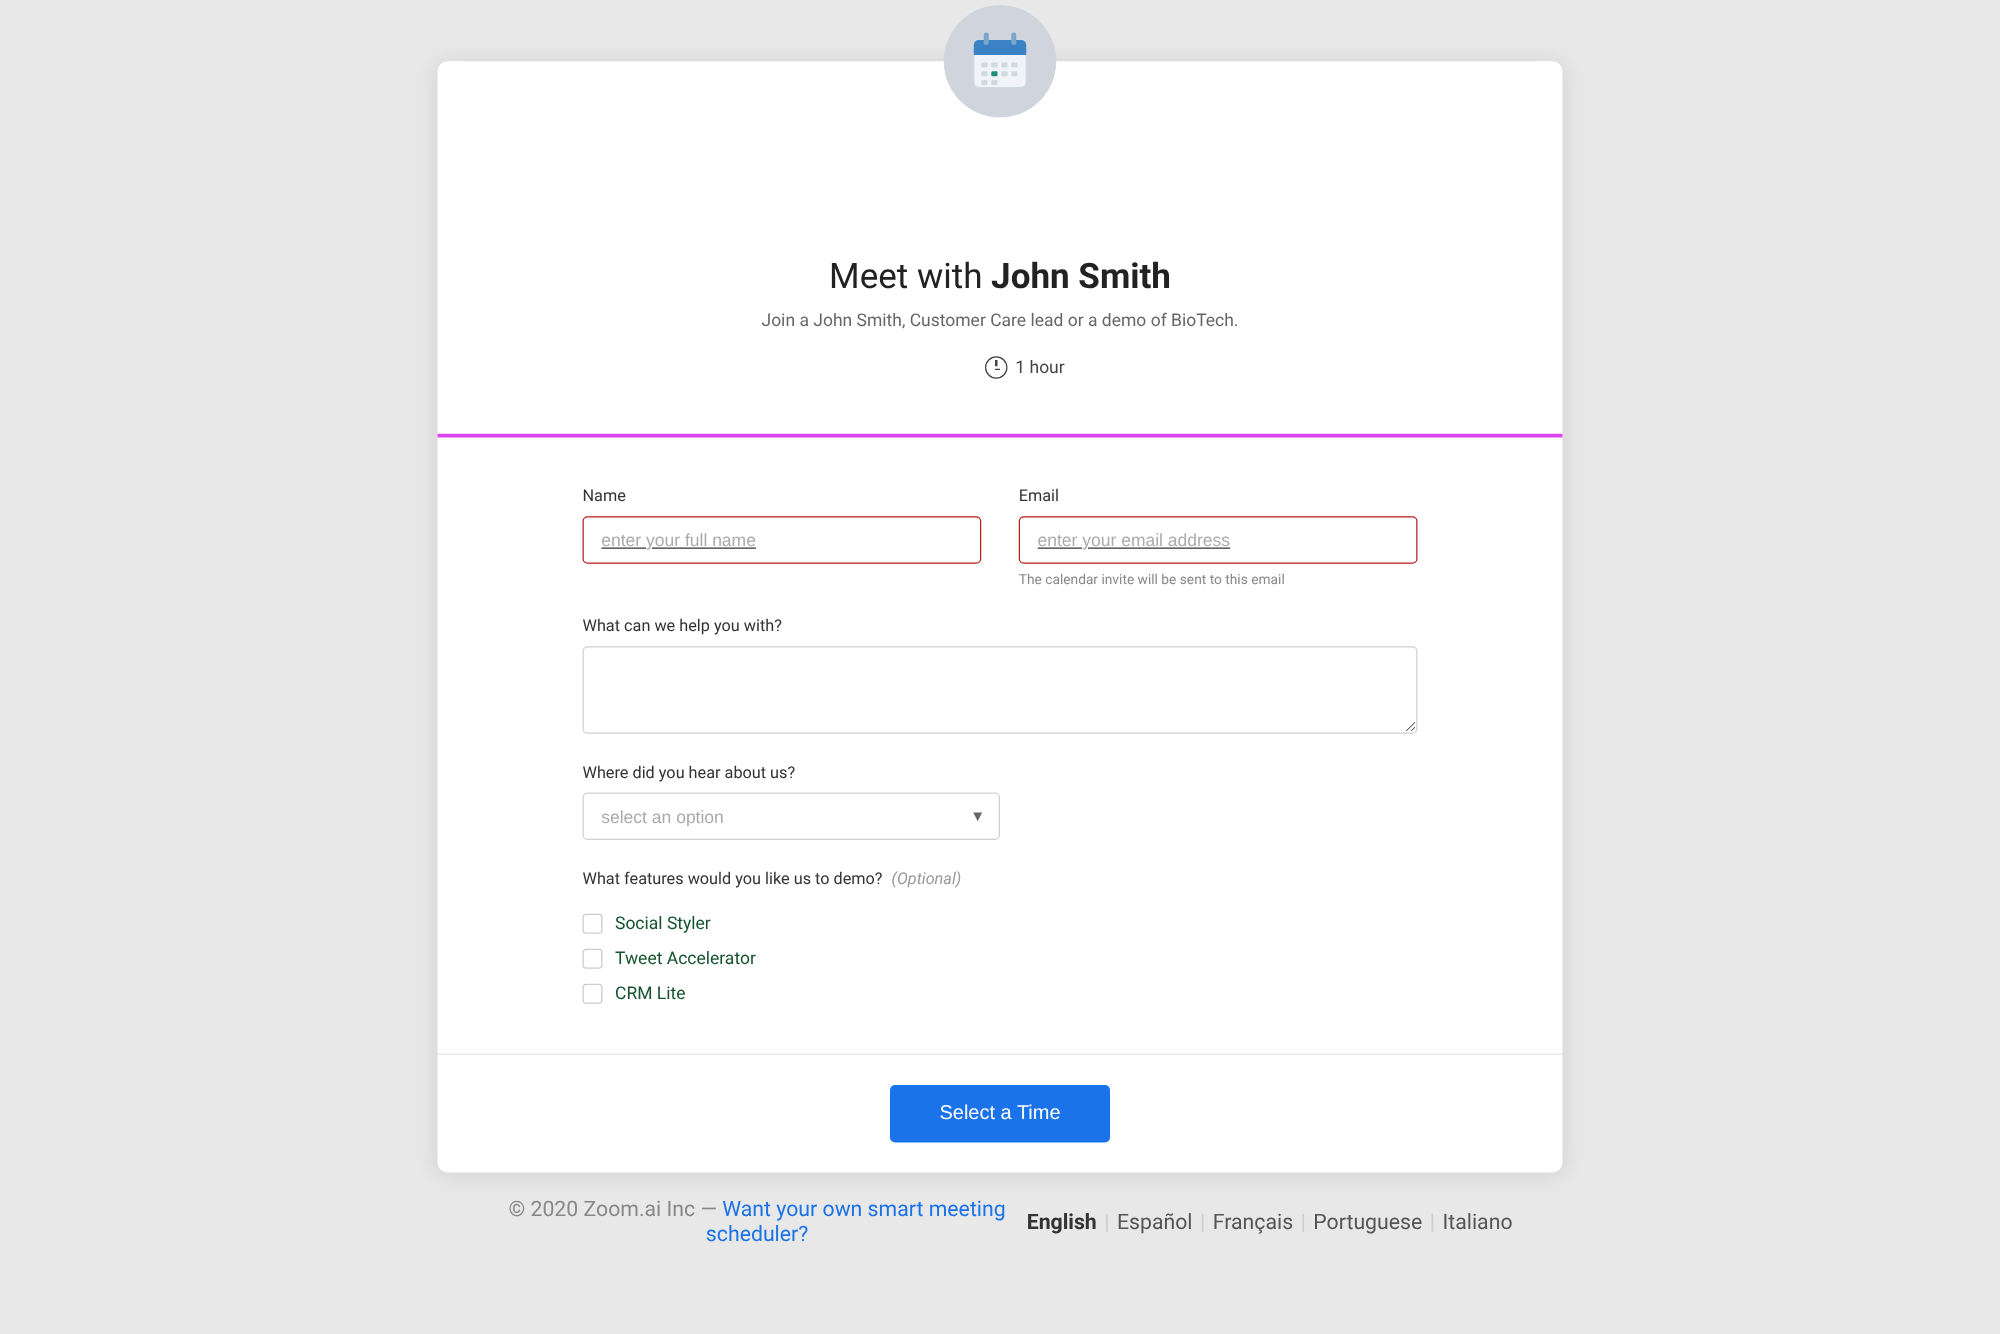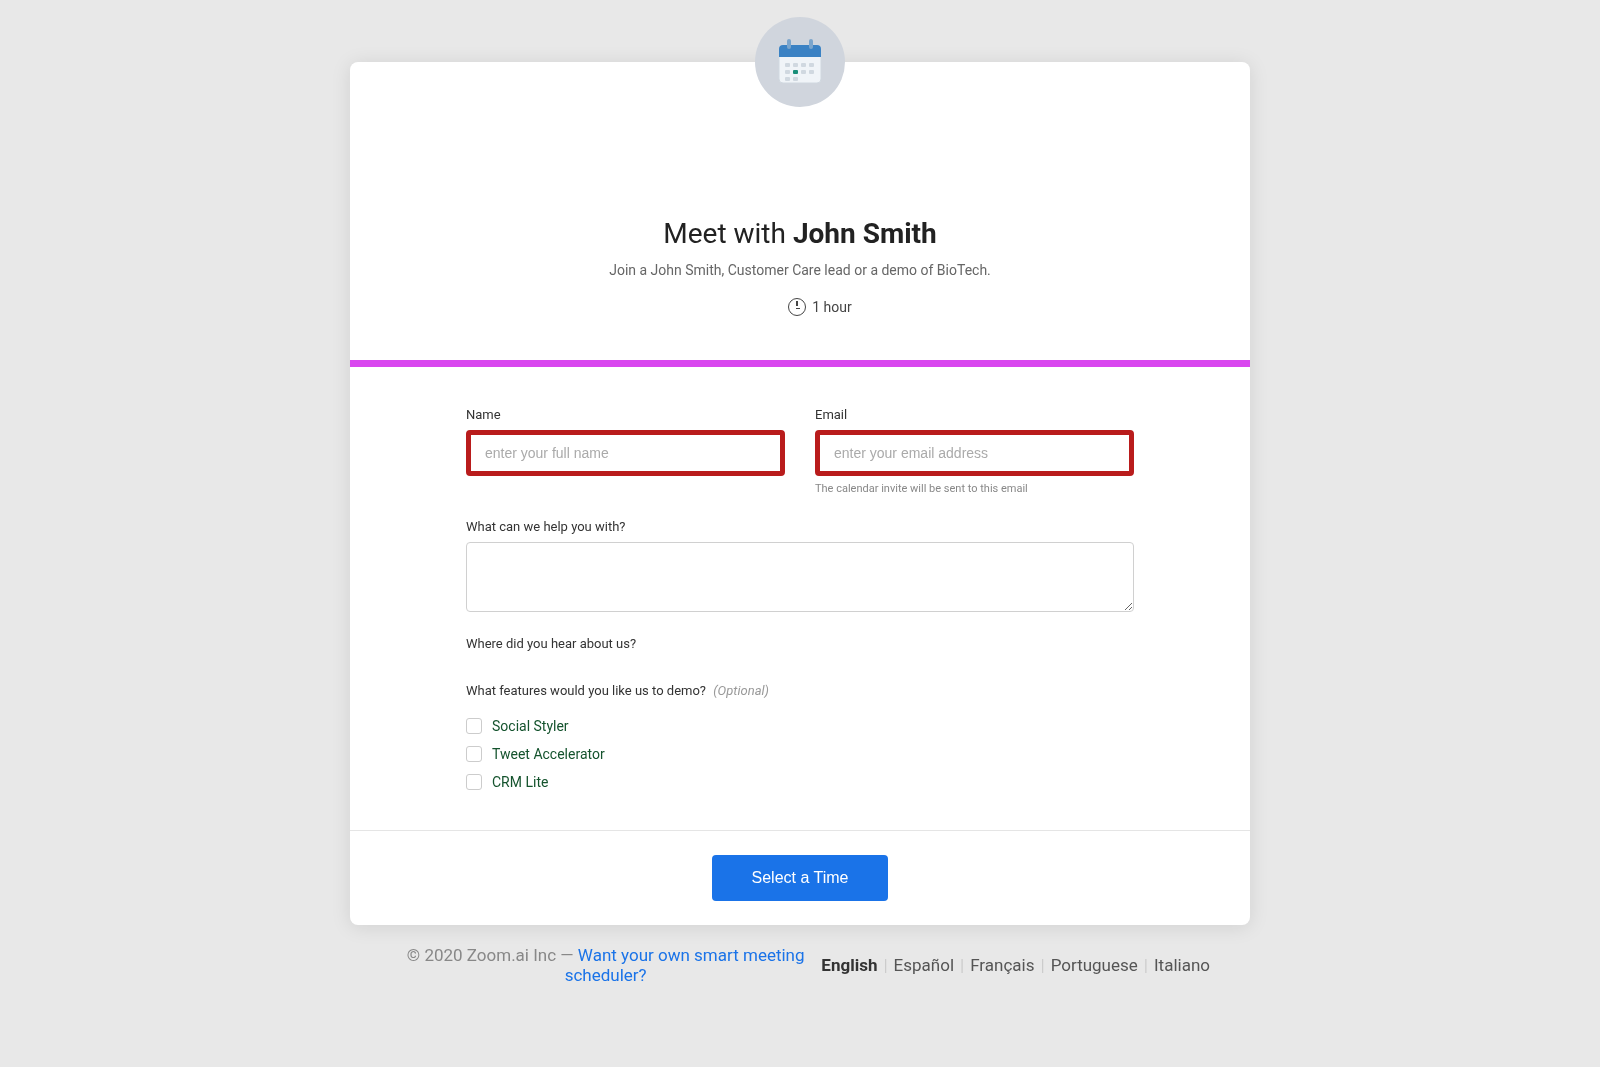--- a/index.html
+++ b/index.html
@@ -25,21 +25,21 @@
       box-shadow: 0 2px 20px rgba(0,0,0,0.1);
       width: 900px;
       max-width: 100%;
       overflow: visible;
       position: relative;
     }
 
     .header-section {
       text-align: center;
       padding: 60px 40px 40px;
-      border-bottom: 7px solid #d946ef;
+      border-bottom: 3px solid #d946ef;
       position: relative;
     }
 
     .avatar-container {
       width: 90px;
       height: 90px;
       background: #d0d5dd;
       border-radius: 50%;
       display: flex;
       align-items: center;
@@ -135,27 +135,28 @@
     }
 
     .form-label {
       font-size: 13px;
       color: #333;
       margin-bottom: 8px;
       font-weight: 400;
     }
 
     .form-input {
-      border: 5px solid #b91c1c;
+      border: 1px solid #b91c1c;
       border-radius: 4px;
       padding: 10px 14px;
       font-size: 14px;
       color: #333;
       outline: none;
       transition: border-color 0.2s;
+      text-decoration: underline;
     }
 
     .form-input::placeholder {
       color: #aaa;
     }
 
     .email-hint {
       font-size: 11px;
       color: #888;
       margin-top: 6px;
@@ -365,20 +366,32 @@
         </div>
       </div>
 
       <div class="form-group" style="margin-bottom: 24px;">
         <label class="form-label">What can we help you with?</label>
         <textarea class="form-textarea" style=""></textarea>
       </div>
 
       <div class="form-group" style="margin-bottom: 24px;">
         <label class="form-label">Where did you hear about us?</label>
+        <div class="form-select-wrapper">
+          <select class="form-select">
+            <option value="" disabled="" selected="">select an option</option>
+            <option value="google">Google</option>
+            <option value="twitter">Twitter</option>
+            <option value="facebook">Facebook</option>
+            <option value="friend">Friend / Colleague</option>
+            <option value="blog">Blog / Article</option>
+            <option value="other">Other</option>
+          </select>
+          <span class="select-arrow">▼</span>
+        </div>
       </div>
 
       <div class="form-group">
         <div class="question-label">
           <span>What features would you like us to demo?</span>
           <span class="optional-label">(Optional)</span>
         </div>
         <div class="checkbox-group">
           <label class="checkbox-item">
             <input type="checkbox" class="checkbox-input" style="">

